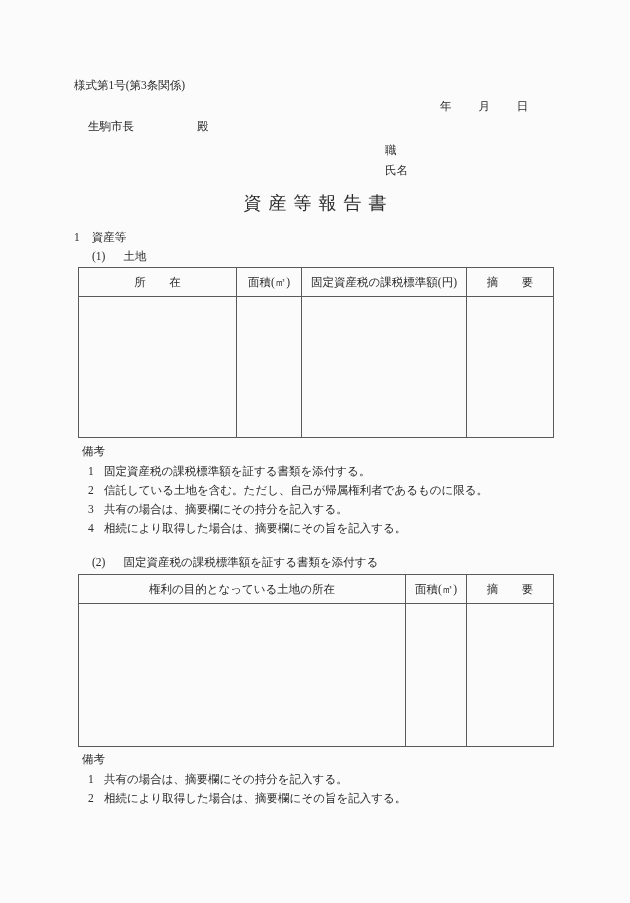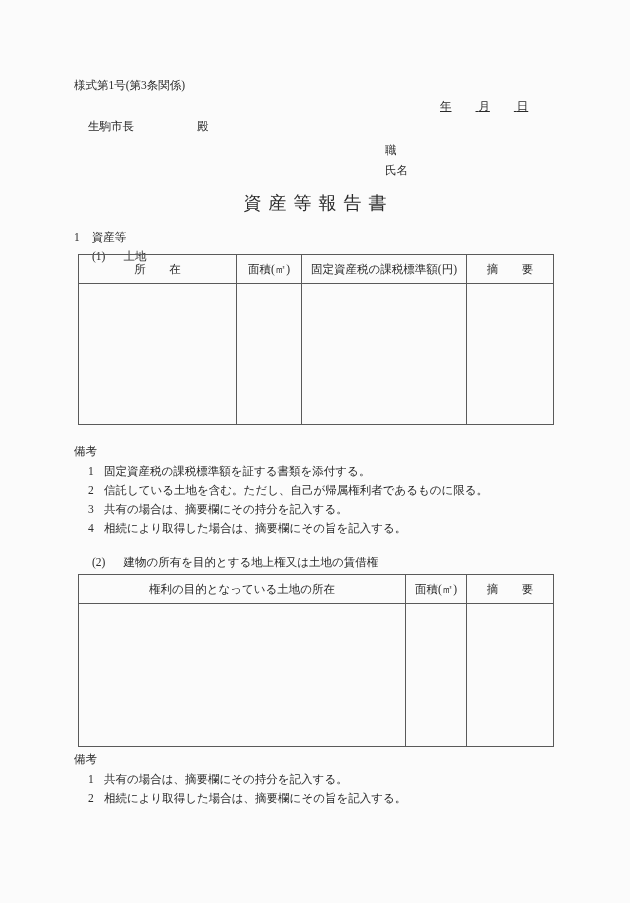--- a/index.html
+++ b/index.html
@@ -27,21 +27,20 @@
     top: 78px;
     font-size: 11.5px;
     white-space: nowrap;
   }
   .date-line {
     position: absolute;
     left: 440px;
     top: 99px;
     font-size: 11.5px;
     white-space: nowrap;
-    text-decoration: underline;
   }
   .date-line span { margin-right: 24px; }
   .date-line span:last-child { margin-right: 0; }
 
   .addressee {
     position: absolute;
     left: 88px;
     top: 119px;
     font-size: 11.5px;
     white-space: nowrap;
@@ -106,35 +105,35 @@
   table.form-table th {
     height: 28px;
     line-height: 28px;
     white-space: nowrap;
   }
   table.form-table td.blank-cell {
     height: 140px;
   }
   .sp { letter-spacing: 6px; text-indent: 6px; }
 
-  #table-land   { left: 78px; top: 254px; width: 475px; }
+  #table-land   { left: 78px; top: 267px; width: 475px; }
   #table-rights { left: 78px; top: 574px; width: 475px; }
   #table-rights td.blank-cell { height: 142px; }
 
   
   .remarks {
     position: absolute;
     left: 74px;
     font-size: 11.5px;
   }
   #remarks-land   { top: 444px; }
   #remarks-rights { top: 752px; }
 
   .remarks-title {
-    margin: 0 0 3px 0;
+    margin: 0 0 3px 8px;
     white-space: nowrap;
   }
   .remarks-list {
     list-style: none;
     margin: 0;
     padding: 0;
   }
   .remarks-list li {
     display: flex;
     align-items: baseline;
@@ -223,21 +222,21 @@
         <span>共有の場合は、摘要欄にその持分を記入する。</span>
       </li>
       <li>
         <span class="idx">4</span>
         <span>相続により取得した場合は、摘要欄にその旨を記入する。</span>
       </li>
     </ul>
   </div>
 
   <div class="subsection-heading" id="heading-rights">
-    <span>(2)</span><span class="label">建物の所有を目的とする地上権又は土地の賃借権</span>
+    <span>(2)</span><span class="label">固定資産税の課税標準額を証する書類を添付する</span>
   </div>
 
   <table class="form-table" id="table-rights">
     <colgroup>
       <col style="width:327px">
       <col style="width:61px">
       <col style="width:87px">
     </colgroup>
     <thead>
       <tr>

